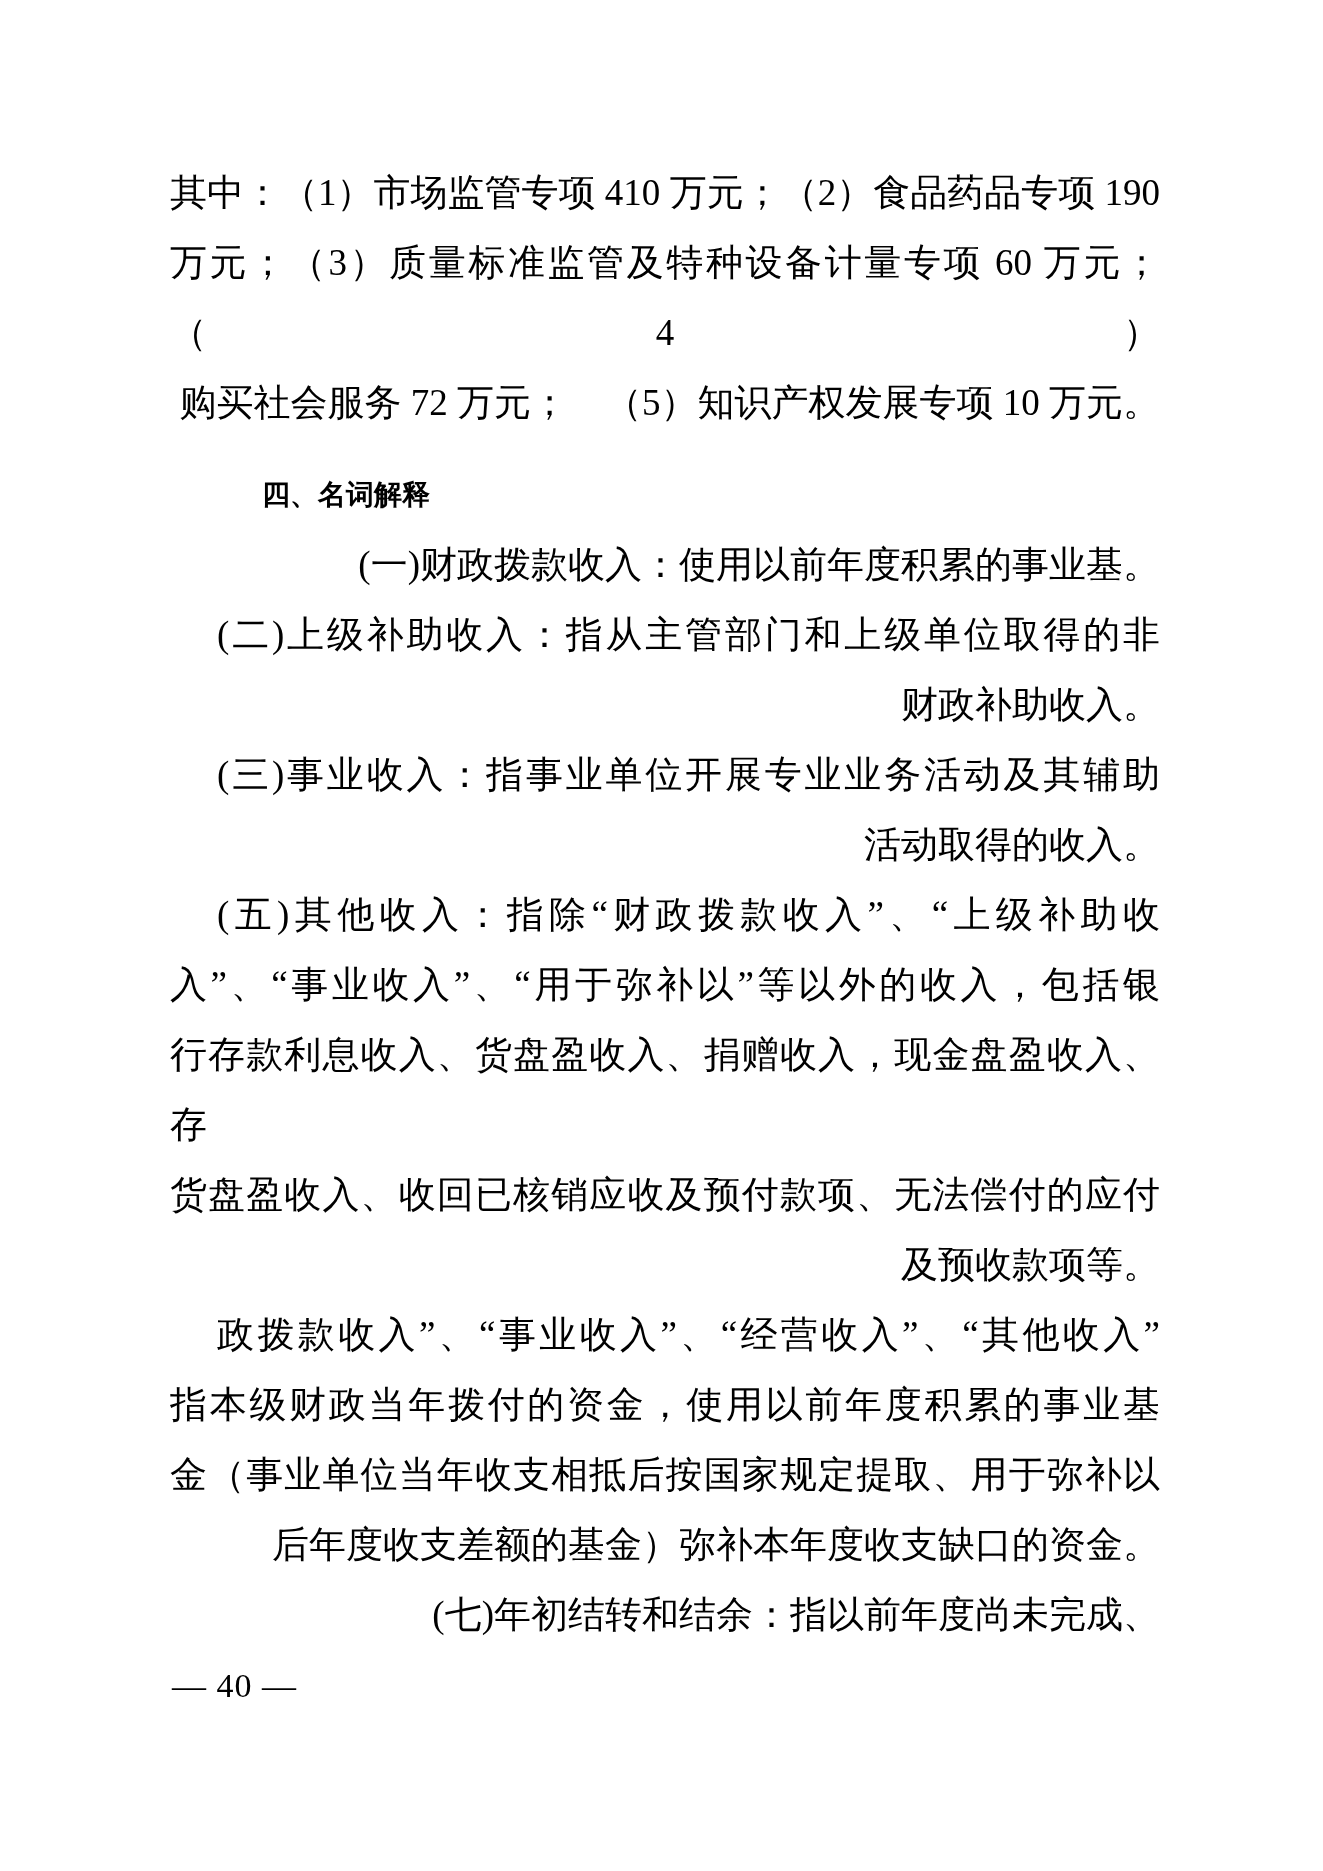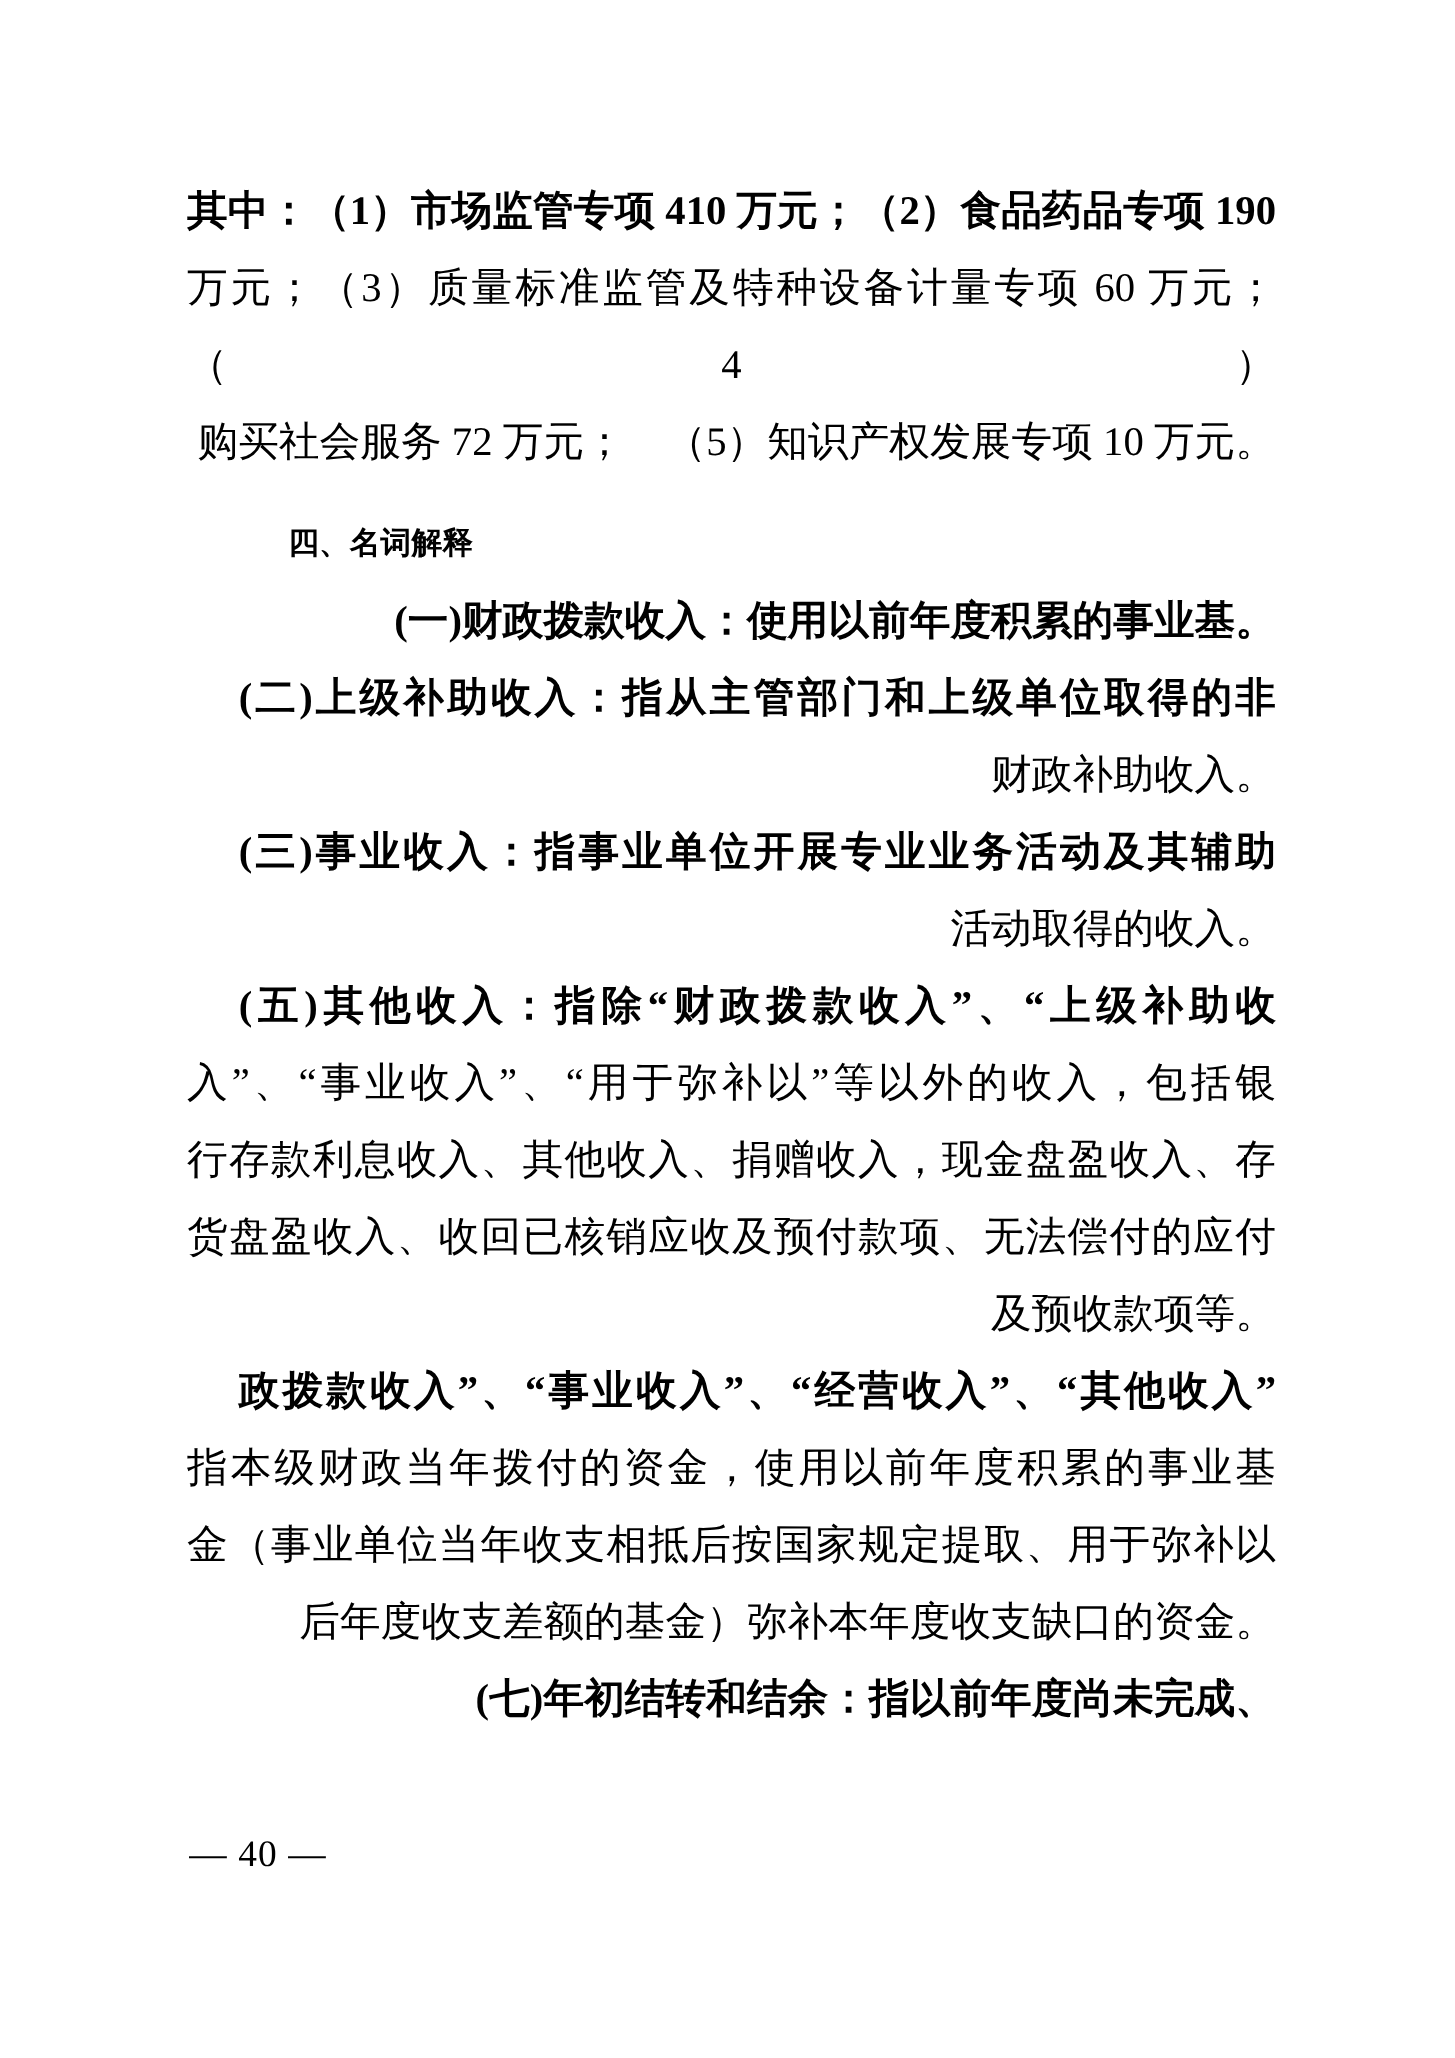--- a/index.html
+++ b/index.html
@@ -22,21 +22,21 @@
     font-size:37px;
     line-height:70px;
     text-align:justify;
     text-align-last:justify;
     text-justify:distribute;
   }
   .line.last{
     text-align:right;
     text-align-last:auto;
   }
-  .para .line:first-child{ text-indent:47px;font-weight:bold; }
+  .para .line:first-child{ text-indent:47px; }
   .para.p-intro .line:first-child{ text-indent:0; }
   .para[data-index="7"] .line:first-child{ text-indent:127px; }
   .heading{
     margin:22px 0 0 0;
     font-size:28px;
     line-height:70px;
     font-weight:bold;
     text-indent:92px;
   }
   .footer{
@@ -67,21 +67,21 @@
           <div class="line">(二)上级补助收入：指从主管部门和上级单位取得的非</div>
           <div class="line last">财政补助收入。</div>
         </div>
         <div class="para p-def" data-index="3">
           <div class="line">(三)事业收入：指事业单位开展专业业务活动及其辅助</div>
           <div class="line last">活动取得的收入。</div>
         </div>
         <div class="para p-def" data-index="5">
           <div class="line">(五)其他收入：指除“财政拨款收入”、“上级补助收</div>
           <div class="line">入”、“事业收入”、“用于弥补以”等以外的收入，包括银</div>
-          <div class="line">行存款利息收入、其他收入、捐赠收入，现金盘盈收入、存</div>
+          <div class="line">行存款利息收入、货盘盈收入、捐赠收入，现金盘盈收入、存</div>
           <div class="line">货盘盈收入、收回已核销应收及预付款项、无法偿付的应付</div>
           <div class="line last">及预收款项等。</div>
         </div>
         <div class="para p-def" data-index="6">
           <div class="line">政拨款收入”、“事业收入”、“经营收入”、“其他收入”</div>
           <div class="line">指本级财政当年拨付的资金，使用以前年度积累的事业基</div>
           <div class="line">金（事业单位当年收支相抵后按国家规定提取、用于弥补以</div>
           <div class="line last">后年度收支差额的基金）弥补本年度收支缺口的资金。</div>
         </div>
         <div class="para p-def" data-index="7">

